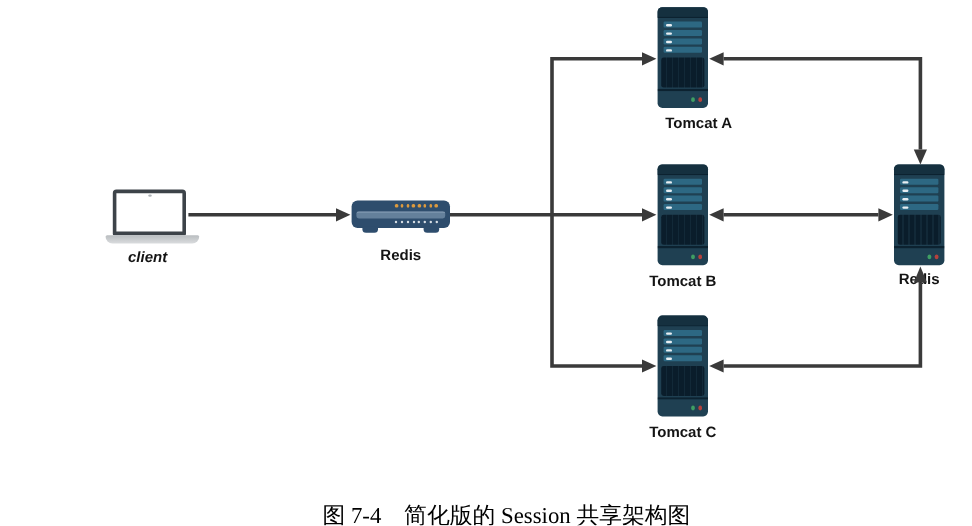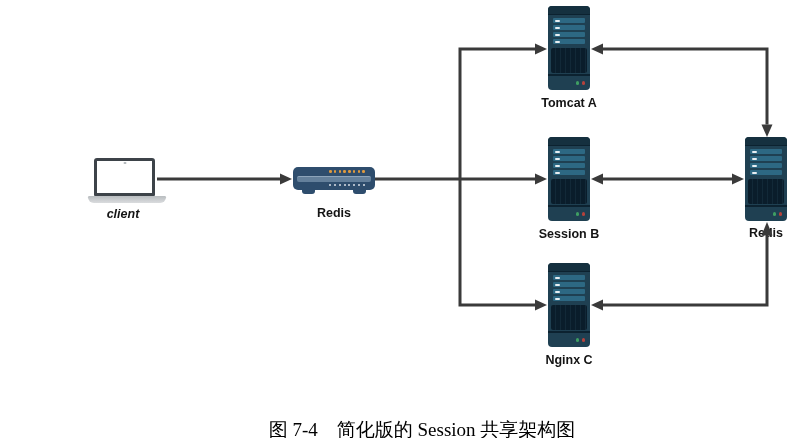--- a/index.html
+++ b/index.html
@@ -192,53 +192,53 @@
         <div class="slot"></div>
         <div class="slot"></div>
         <div class="slot"></div>
     </div>
     <div class="srv-vent"></div>
     <div class="srv-base">
       <span class="led green"></span>
       <span class="led red"></span>
     </div>
   </div>
-  <div class="node-label" style="left:528px; top:96px; width:82px;">Tomcat A</div>
+  <div class="node-label" style="left:528px; top:96px; width:82px;text-align:right;">Tomcat A</div>
 
   <div class="server abs" style="left:548px; top:137px;">
     <div class="srv-top"></div>
     <div class="srv-slots">
       <div class="slot"></div>
         <div class="slot"></div>
         <div class="slot"></div>
         <div class="slot"></div>
     </div>
     <div class="srv-vent"></div>
     <div class="srv-base">
       <span class="led green"></span>
       <span class="led red"></span>
     </div>
   </div>
-  <div class="node-label" style="left:528px; top:227px; width:82px;">Session B</div>
+  <div class="node-label" style="left:528px; top:227px; width:82px;">Tomcat B</div>
 
   <div class="server abs" style="left:548px; top:263px;">
     <div class="srv-top"></div>
     <div class="srv-slots">
       <div class="slot"></div>
         <div class="slot"></div>
         <div class="slot"></div>
         <div class="slot"></div>
     </div>
     <div class="srv-vent"></div>
     <div class="srv-base">
       <span class="led green"></span>
       <span class="led red"></span>
     </div>
   </div>
-  <div class="node-label" style="left:528px; top:353px; width:82px;">Nginx C</div>
+  <div class="node-label" style="left:528px; top:353px; width:82px;">Tomcat C</div>
 
   <div class="server abs" style="left:745px; top:137px;">
     <div class="srv-top"></div>
     <div class="srv-slots">
       <div class="slot"></div>
         <div class="slot"></div>
         <div class="slot"></div>
         <div class="slot"></div>
     </div>
     <div class="srv-vent"></div>

